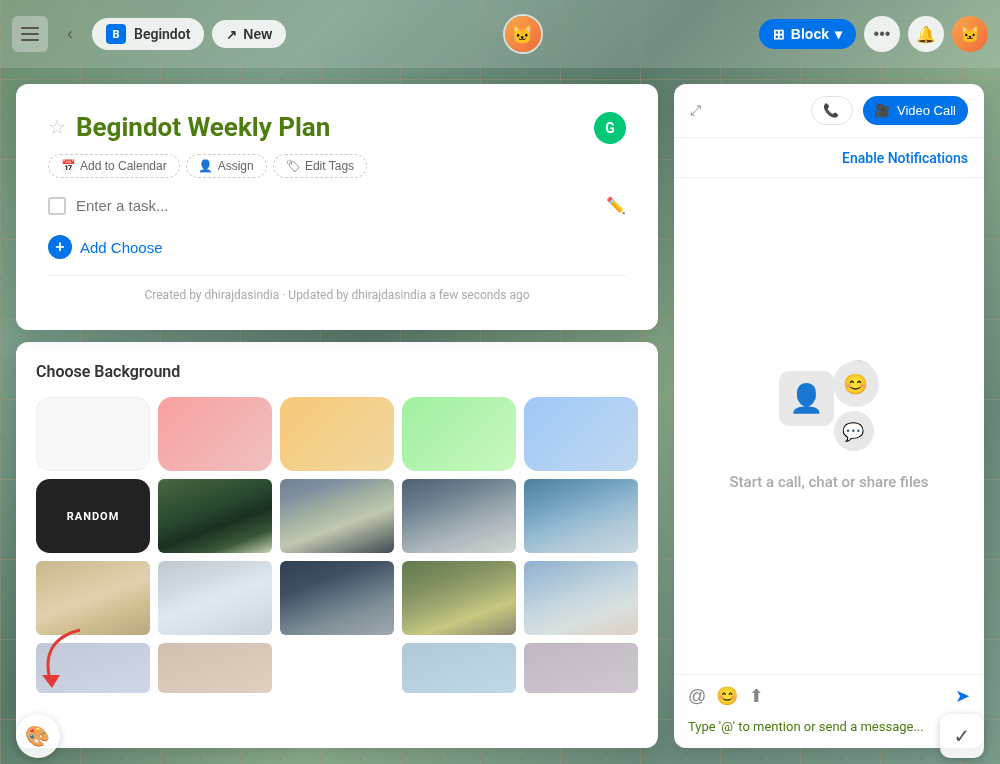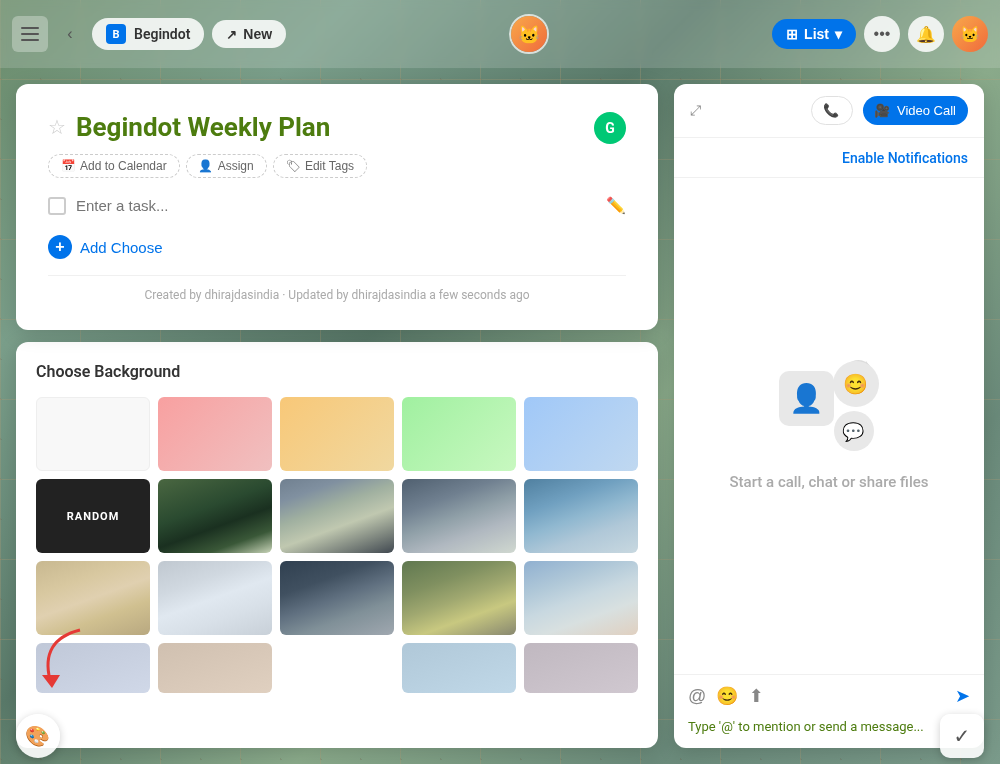--- a/index.html
+++ b/index.html
@@ -319,21 +319,21 @@
 
     .bg-chooser-title {
       font-size: 16px;
       font-weight: 600;
       color: #333;
       margin-bottom: 16px;
     }
 
     .bg-item {
       height: 74px;
-      border-radius: 6px;
+      border-radius: 14px;
       cursor: pointer;
       overflow: hidden;
       position: relative;
     }
 
     .bg-item.white { background: #f8f8f8; border: 1px solid #eee; }
     .bg-item.pink { background: linear-gradient(135deg, #f8a0a0, #f0c0c0); }
     .bg-item.orange { background: linear-gradient(135deg, #f8c878, #f0d8a0); }
     .bg-item.green { background: linear-gradient(135deg, #a0f0a0, #c8f8c0); }
     .bg-item.blue { background: linear-gradient(135deg, #a0c8f8, #c0d8f0); }
@@ -630,21 +630,21 @@
 
   <div class="topbar-center">
     <div class="topbar-avatar-center">
       <div class="avatar-img">🐱</div>
     </div>
   </div>
 
   <div class="topbar-right">
     <button class="list-btn">
       <span>⊞</span>
-      <span>List</span>
+      <span>Block</span>
       <span>▾</span>
     </button>
     <button class="more-btn">
       <span>•••</span>
     </button>
     <button class="notif-btn">
       <span>🔔</span>
     </button>
     <div class="topbar-avatar-right">🐱</div>
   </div>

